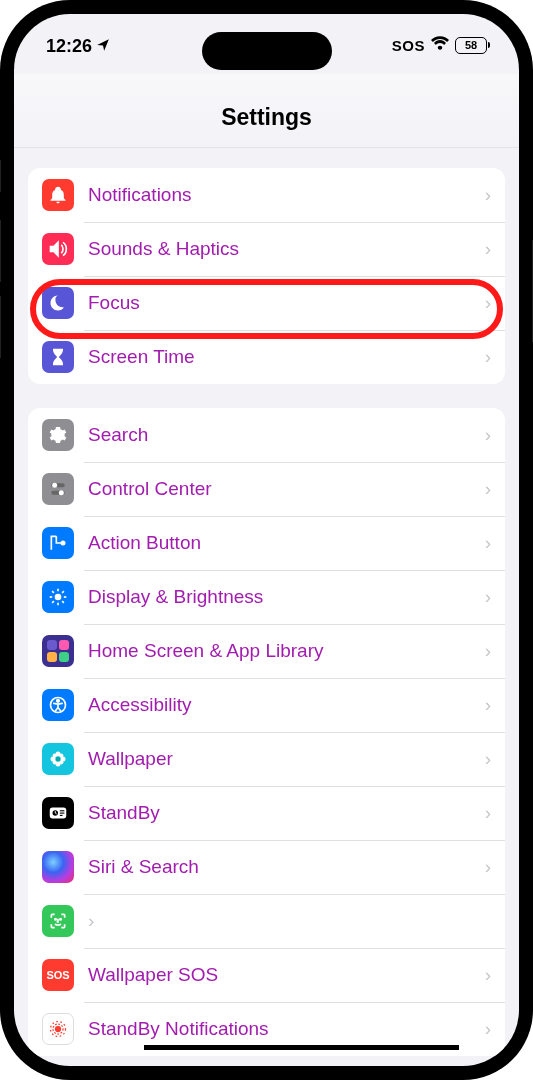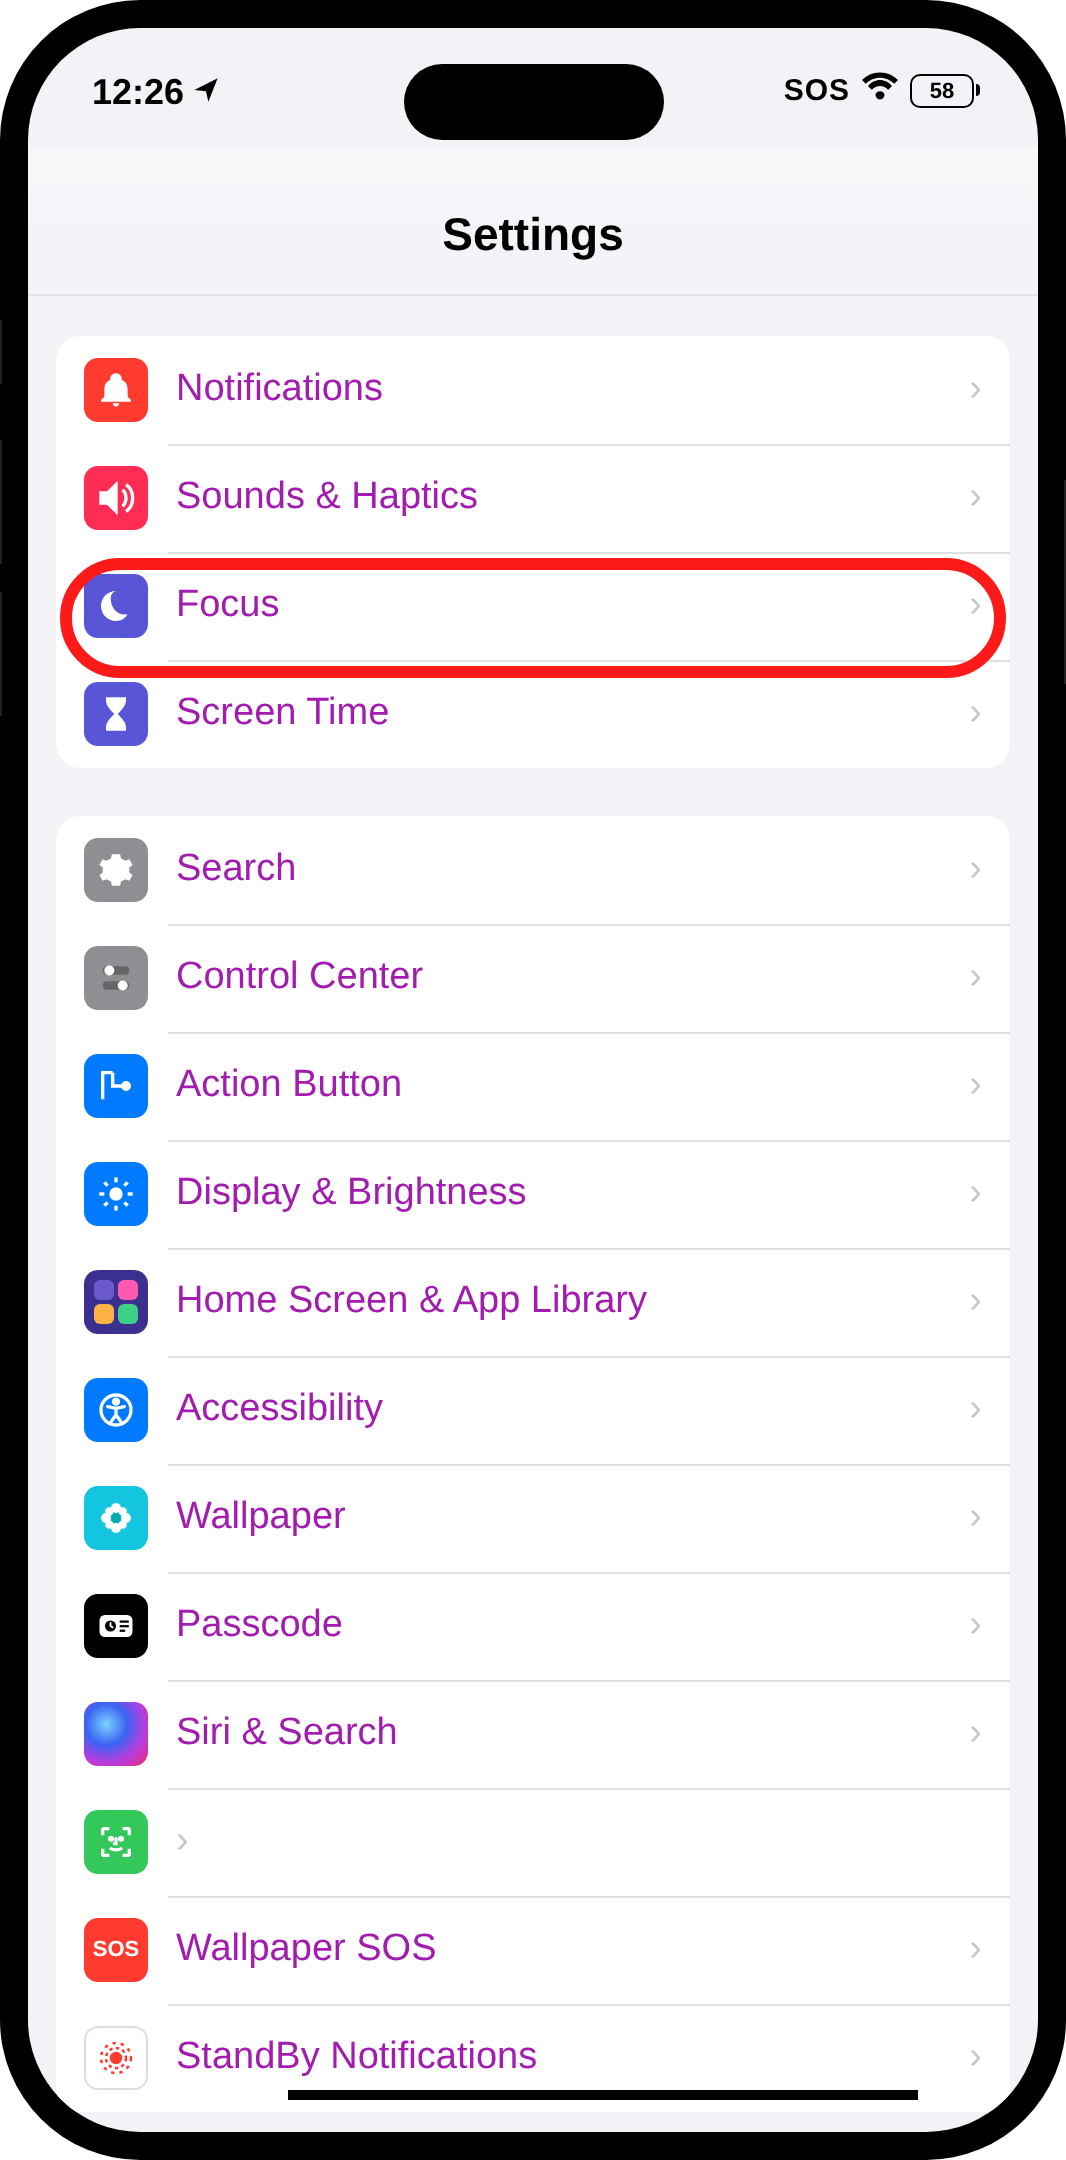--- a/index.html
+++ b/index.html
@@ -326,21 +326,21 @@
           <div class="row-icon" style="background:#000">
             <svg width="22" height="22" viewBox="0 0 24 24">
                 <rect x="3" y="6" width="18" height="12" rx="3" fill="#fff"></rect>
                 <circle cx="9" cy="12" r="3" fill="#000"></circle>
                 <path d="M9 10 V12 L10.5 13" stroke="#fff" stroke-width="1" fill="none"></path>
                 <rect x="14" y="9" width="5" height="1.2" fill="#000"></rect>
                 <rect x="14" y="11.5" width="5" height="1.2" fill="#000"></rect>
                 <rect x="14" y="14" width="3" height="1.2" fill="#000"></rect>
               </svg>
           </div>
-          <span class="row-label">Passcode</span>
+          <span class="row-label">StandBy</span>
           <span class="chevron">›</span>
         </div>
         <div class="row">
           <div class="row-icon siri-orb"></div>
           <span class="row-label">Siri &amp; Search</span>
           <span class="chevron">›</span>
         </div>
         <div class="row">
           <div class="row-icon" style="background:#34c759">
             <svg width="20" height="20" viewBox="0 0 24 24" fill="none" stroke="#fff" stroke-width="2">

